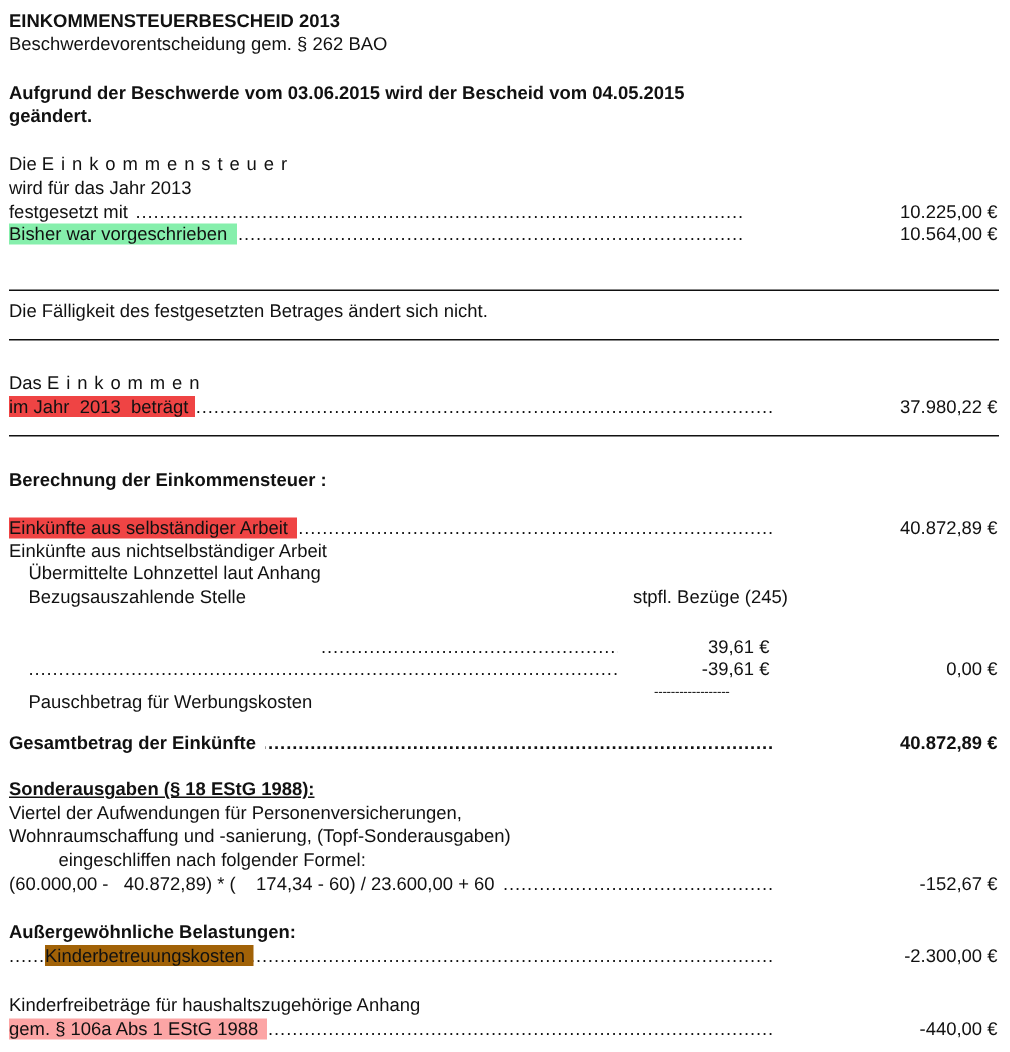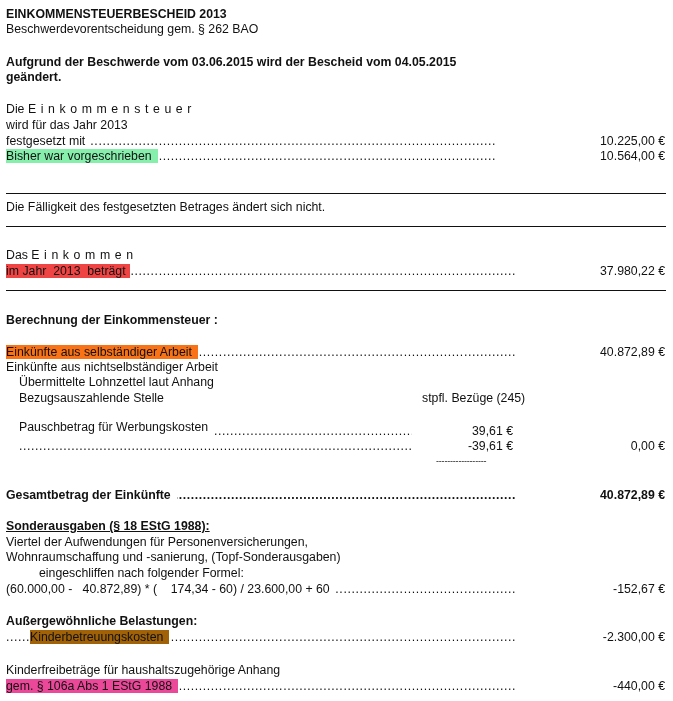--- a/index.html
+++ b/index.html
@@ -44,33 +44,33 @@
   <span class="spaced">Einkommen</span>
 </div>
 <div class="abs" style="left:6px;top:264px;background:#ef4444;padding-right:4px;z-index:2;white-space:pre;">im Jahr  2013  beträgt</div>
 <div class="dots" style="left:6px;top:264px;width:510px;">......................................................................................................................................................................................................................</div>
 <div class="abs r" style="right:8px;top:264px;">37.980,22 €</div>
 
 <div class="rule" style="top:290px;"></div>
 
 <div class="abs b" style="left:6px;top:313px;">Berechnung der Einkommensteuer :</div>
 
-<div class="abs" style="left:6px;top:345px;background:#f97316;padding-right:6px;z-index:2;">Einkünfte aus selbständiger Arbeit</div>
+<div class="abs" style="left:6px;top:345px;background:#ef4444;padding-right:6px;z-index:2;">Einkünfte aus selbständiger Arbeit</div>
 <div class="dots" style="left:6px;top:345px;width:510px;">......................................................................................................................................................................................................................</div>
 <div class="abs r" style="right:8px;top:345px;">40.872,89 €</div>
 
 <div class="abs" style="left:6px;top:360px;">Einkünfte aus nichtselbständiger Arbeit</div>
 <div class="abs" style="left:19px;top:375px;">Übermittelte Lohnzettel laut Anhang</div>
 <div class="abs" style="left:19px;top:391px;">Bezugsauszahlende Stelle</div>
 <div class="abs" style="left:402px;top:391px;margin-left:20px;">stpfl. Bezüge (245)</div>
 
 <div class="dots" style="left:214px;top:424px;width:198px;">......................................................................................................................................................................................................................</div>
 <div class="abs r" style="right:160px;top:424px;">39,61 €</div>
 
-<div class="abs" style="left:19px;top:420px;background:#fff;padding-right:6px;z-index:2;">Pauschbetrag für Werbungskosten</div>
+<div class="abs" style="left:19px;top:461px;background:#fff;padding-right:6px;z-index:2;">Pauschbetrag für Werbungskosten</div>
 <div class="dots" style="left:19px;top:439px;width:393px;">......................................................................................................................................................................................................................</div>
 <div class="abs r" style="right:160px;top:439px;">-39,61 €</div>
 <div class="abs r" style="right:8px;top:439px;">0,00 €</div>
 <div class="abs" style="left:436px;top:454px;font-size:9px;letter-spacing:-0.2px;">------------------</div>
 
 <div class="abs b" style="left:6px;top:488px;background:#fff;padding-right:6px;z-index:2;">Gesamtbetrag der Einkünfte</div>
 <div class="dots b" style="left:6px;top:488px;width:510px;">......................................................................................................................................................................................................................</div>
 <div class="abs b r" style="right:8px;top:488px;">40.872,89 €</div>
 
 <div class="abs b" style="left:6px;top:519px;text-decoration:underline;">Sonderausgaben (§ 18 EStG 1988):</div>
@@ -80,15 +80,15 @@
 <div class="abs" style="left:6px;top:582px;background:#fff;padding-right:6px;z-index:2;white-space:pre;">(60.000,00 -   40.872,89) * (    174,34 - 60) / 23.600,00 + 60</div>
 <div class="dots" style="left:6px;top:582px;width:510px;">......................................................................................................................................................................................................................</div>
 <div class="abs r" style="right:8px;top:582px;">-152,67 €</div>
 
 <div class="abs b" style="left:6px;top:614px;">Außergewöhnliche Belastungen:</div>
 <div class="abs" style="left:6px;top:630px;background:#a16207;padding-right:6px;z-index:2;margin-left:24px;">Kinderbetreuungskosten</div>
 <div class="dots" style="left:6px;top:630px;width:510px;">......................................................................................................................................................................................................................</div>
 <div class="abs r" style="right:8px;top:630px;">-2.300,00 €</div>
 
 <div class="abs" style="left:6px;top:663px;">Kinderfreibeträge für haushaltszugehörige Anhang</div>
-<div class="abs" style="left:6px;top:679px;background:#ec4899;padding-right:6px;z-index:2;">gem. § 106a Abs 1 EStG 1988</div>
+<div class="abs" style="left:6px;top:679px;background:#fca5a5;padding-right:6px;z-index:2;">gem. § 106a Abs 1 EStG 1988</div>
 <div class="dots" style="left:6px;top:679px;width:510px;">......................................................................................................................................................................................................................</div>
 <div class="abs r" style="right:8px;top:679px;">-440,00 €</div>
 
 </body></html>

